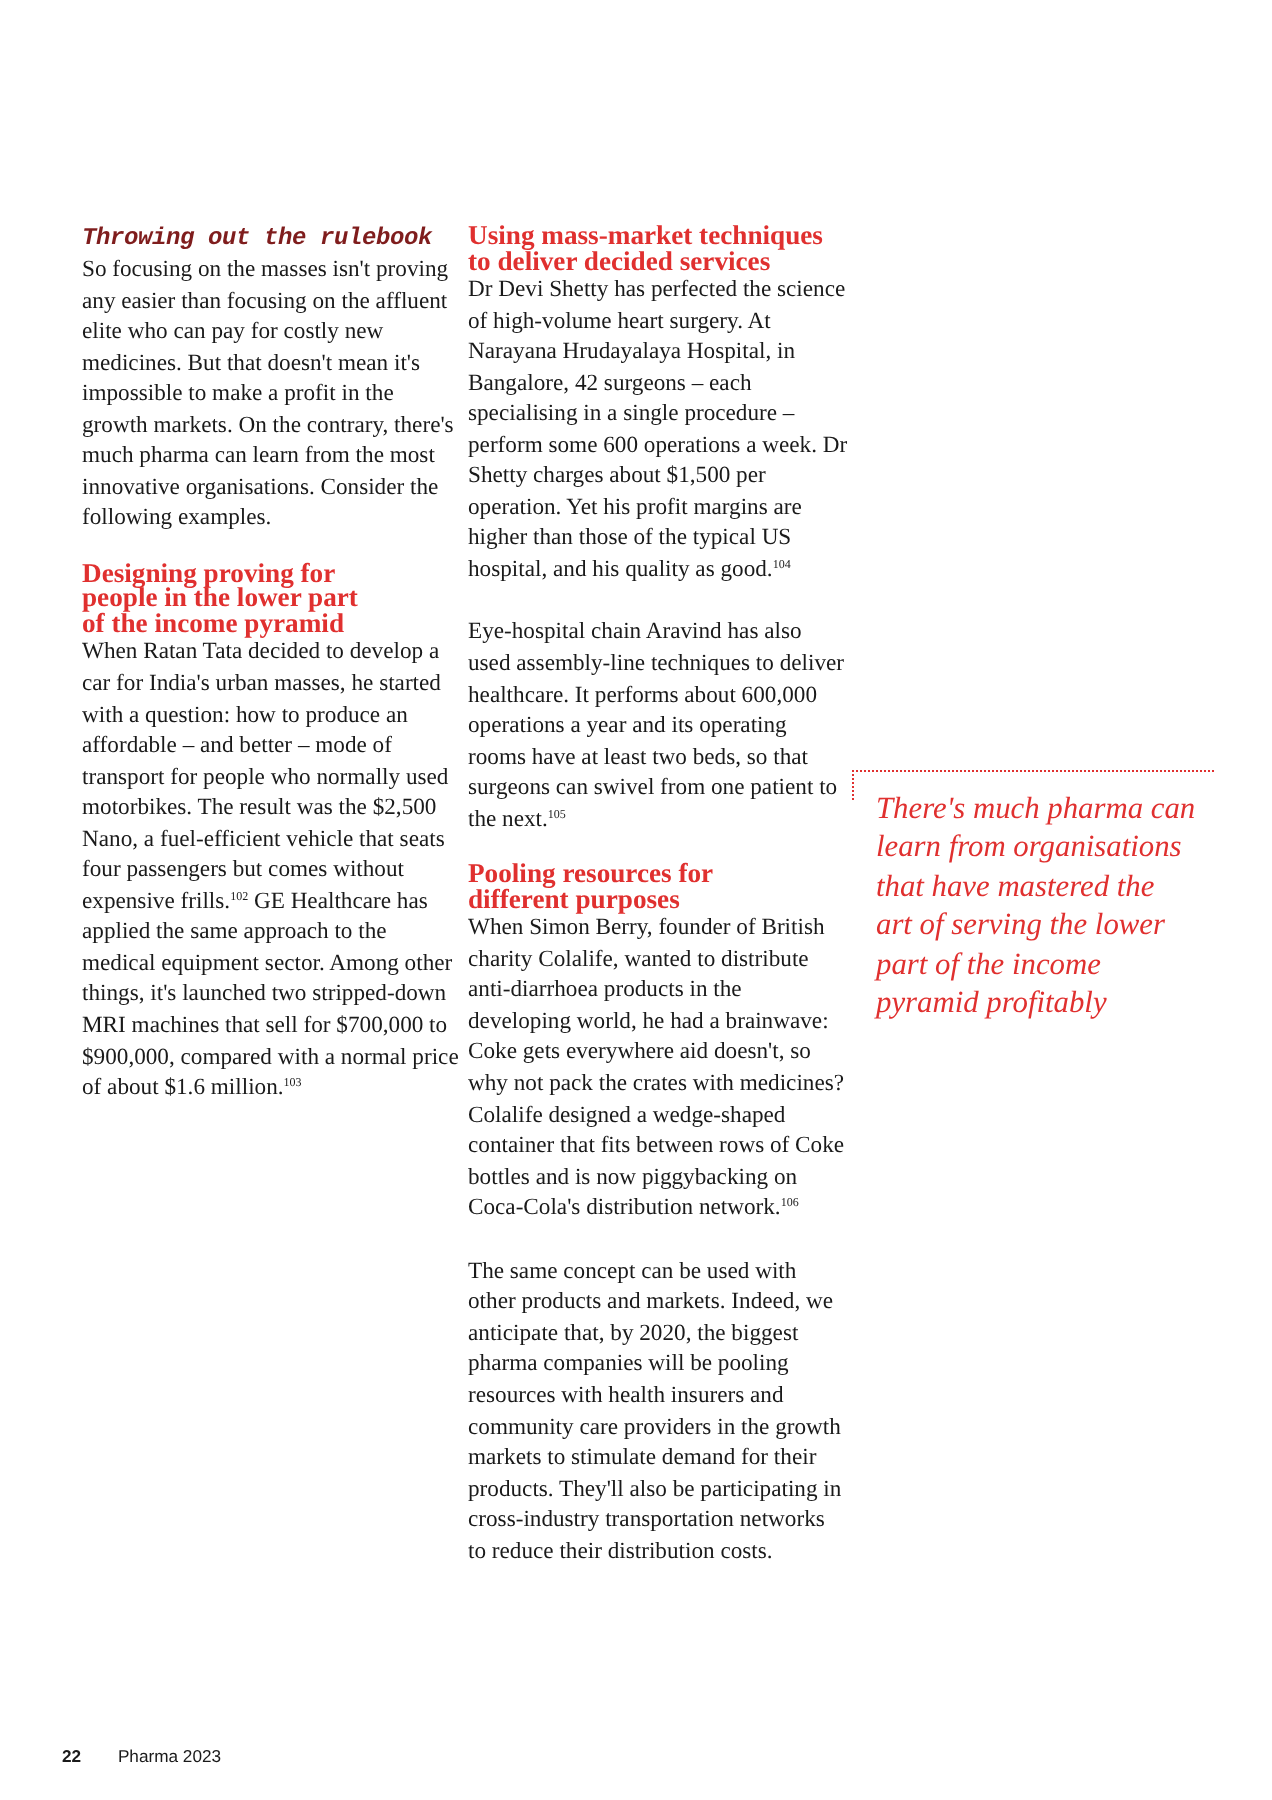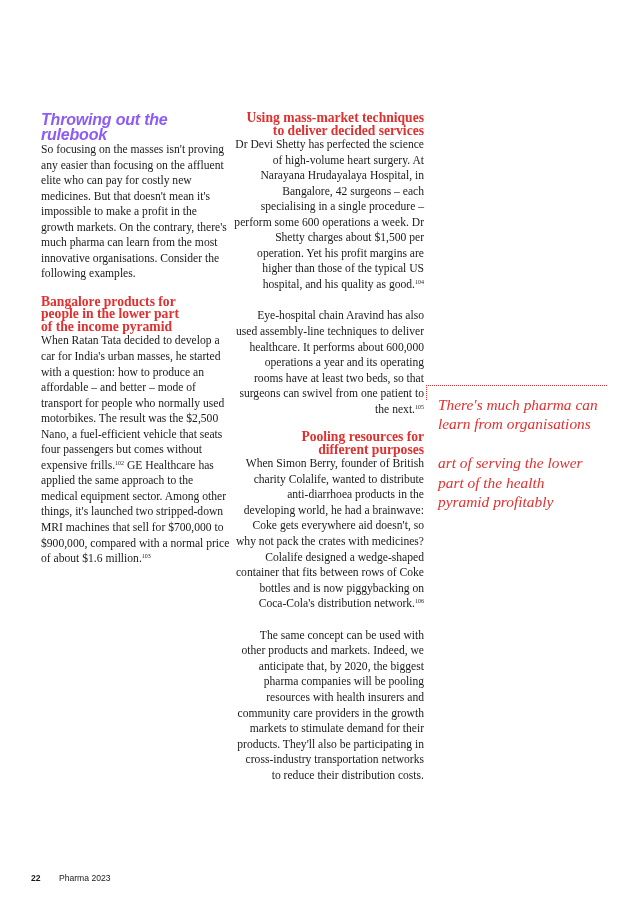--- a/index.html
+++ b/index.html
@@ -1,22 +1,22 @@
 <!DOCTYPE html>
 <html><head>
   <meta charset="utf-8">
   <style>
     html, body { margin: 0; padding: 0; background: #ffffff; }
     body { width: 636px; height: 900px; position: relative; overflow: hidden;
            font-family: "DejaVu Serif", "Liberation Serif", serif; color: #1a1a1a; }
     .col { position: absolute; top: 112px; }
     .col-left { left: 41px; width: 190px; }
-    .col-mid { left: 234px; width: 190px; text-align: right; }
-    .h-italic { font-family: Liberation Sans, sans-serif; font-style: italic; font-weight: bold;
-                color: #8b5cf6; font-size: 16px; line-height: 15px; margin: 0; letter-spacing: -0.2px; }
+    .col-mid { left: 234px; width: 190px; }
+    .h-italic { font-family: Liberation Mono, monospace; font-style: italic; font-weight: bold;
+                color: #7f1d1d; font-size: 12px; line-height: 15px; margin: 0; letter-spacing: -0.2px; }
     .h-red { font-family: "Liberation Serif", serif; font-weight: bold; color: #e0302f;
              font-size: 13.6px; line-height: 12.5px; margin: 0; }
     .body-text { font-family: "Liberation Serif", serif; font-size: 11.6px; line-height: 15.55px;
                  margin: 0; color: #1a1a1a; }
     .gap-sec { height: 14px; }
     .gap-para { height: 16px; }
     sup { font-size: 6px; line-height: 0; vertical-align: 4px; }
     .quote-box { position: absolute; left: 426px; top: 385px; width: 180px; height: 14px;
                  border-top: 1px dotted #e0302f; border-left: 1px dotted #e0302f; }
     .quote { position: absolute; left: 438px; top: 395px; width: 200px;
@@ -27,21 +27,21 @@
     .footer .pg { font-weight: bold; margin-right: 16px; }
   </style>
 </head>
 <body>
 
 <div class="col col-left">
   <h2 class="h-italic">Throwing out the rulebook</h2>
   <p class="body-text">So focusing on the masses isn't proving any easier than focusing on the affluent elite who can pay for costly new medicines. But that doesn't mean it's impossible to make a profit in the growth markets. On the contrary, there's much pharma can learn from the most innovative organisations. Consider the following examples.</p>
   <div class="gap-sec"></div>
   <h3 class="h-red">
-    <span>Bangalore products for</span><br>
+    <span>Designing proving for</span><br>
     <span>people in the lower part</span><br>
     <span>of the income pyramid</span>
   </h3>
   <p class="body-text"><span>When Ratan Tata decided to develop a car for India's urban masses, he started with a question: how to produce an affordable – and better – mode of transport for people who normally used motorbikes. The result was the $2,500 Nano, a fuel-efficient vehicle that seats four passengers but comes without expensive frills.</span><sup>102</sup><span> GE Healthcare has applied the same approach to the medical equipment sector. Among other things, it's launched two stripped-down MRI machines that sell for $700,000 to $900,000, compared with a normal price of about $1.6 million.</span><sup>103</sup></p>
 </div>
 
 <div class="col col-mid">
   <h3 class="h-red">
     <span>Using mass-market techniques</span><br>
     <span>to deliver decided services</span>
@@ -56,22 +56,22 @@
   </h3>
   <p class="body-text"><span>When Simon Berry, founder of British charity Colalife, wanted to distribute anti-diarrhoea products in the developing world, he had a brainwave: Coke gets everywhere aid doesn't, so why not pack the crates with medicines? Colalife designed a wedge-shaped container that fits between rows of Coke bottles and is now piggybacking on Coca-Cola's distribution network.</span><sup>106</sup></p>
   <div class="gap-para"></div>
   <p class="body-text">The same concept can be used with other products and markets. Indeed, we anticipate that, by 2020, the biggest pharma companies will be pooling resources with health insurers and community care providers in the growth markets to stimulate demand for their products. They'll also be participating in cross-industry transportation networks to reduce their distribution costs.</p>
 </div>
 
 <div class="quote-box"></div>
 <p class="quote">
   <span>There's much pharma can</span><br>
   <span>learn from organisations</span><br>
-  <br>
+  <span>that have mastered the</span><br>
   <span>art of serving the lower</span><br>
-  <span>part of the health</span><br>
+  <span>part of the income</span><br>
   <span>pyramid profitably</span>
 </p>
 
 <div class="footer">
   <span class="pg">22</span>
   <span>Pharma 2023</span>
 </div>
 
 </body></html>

